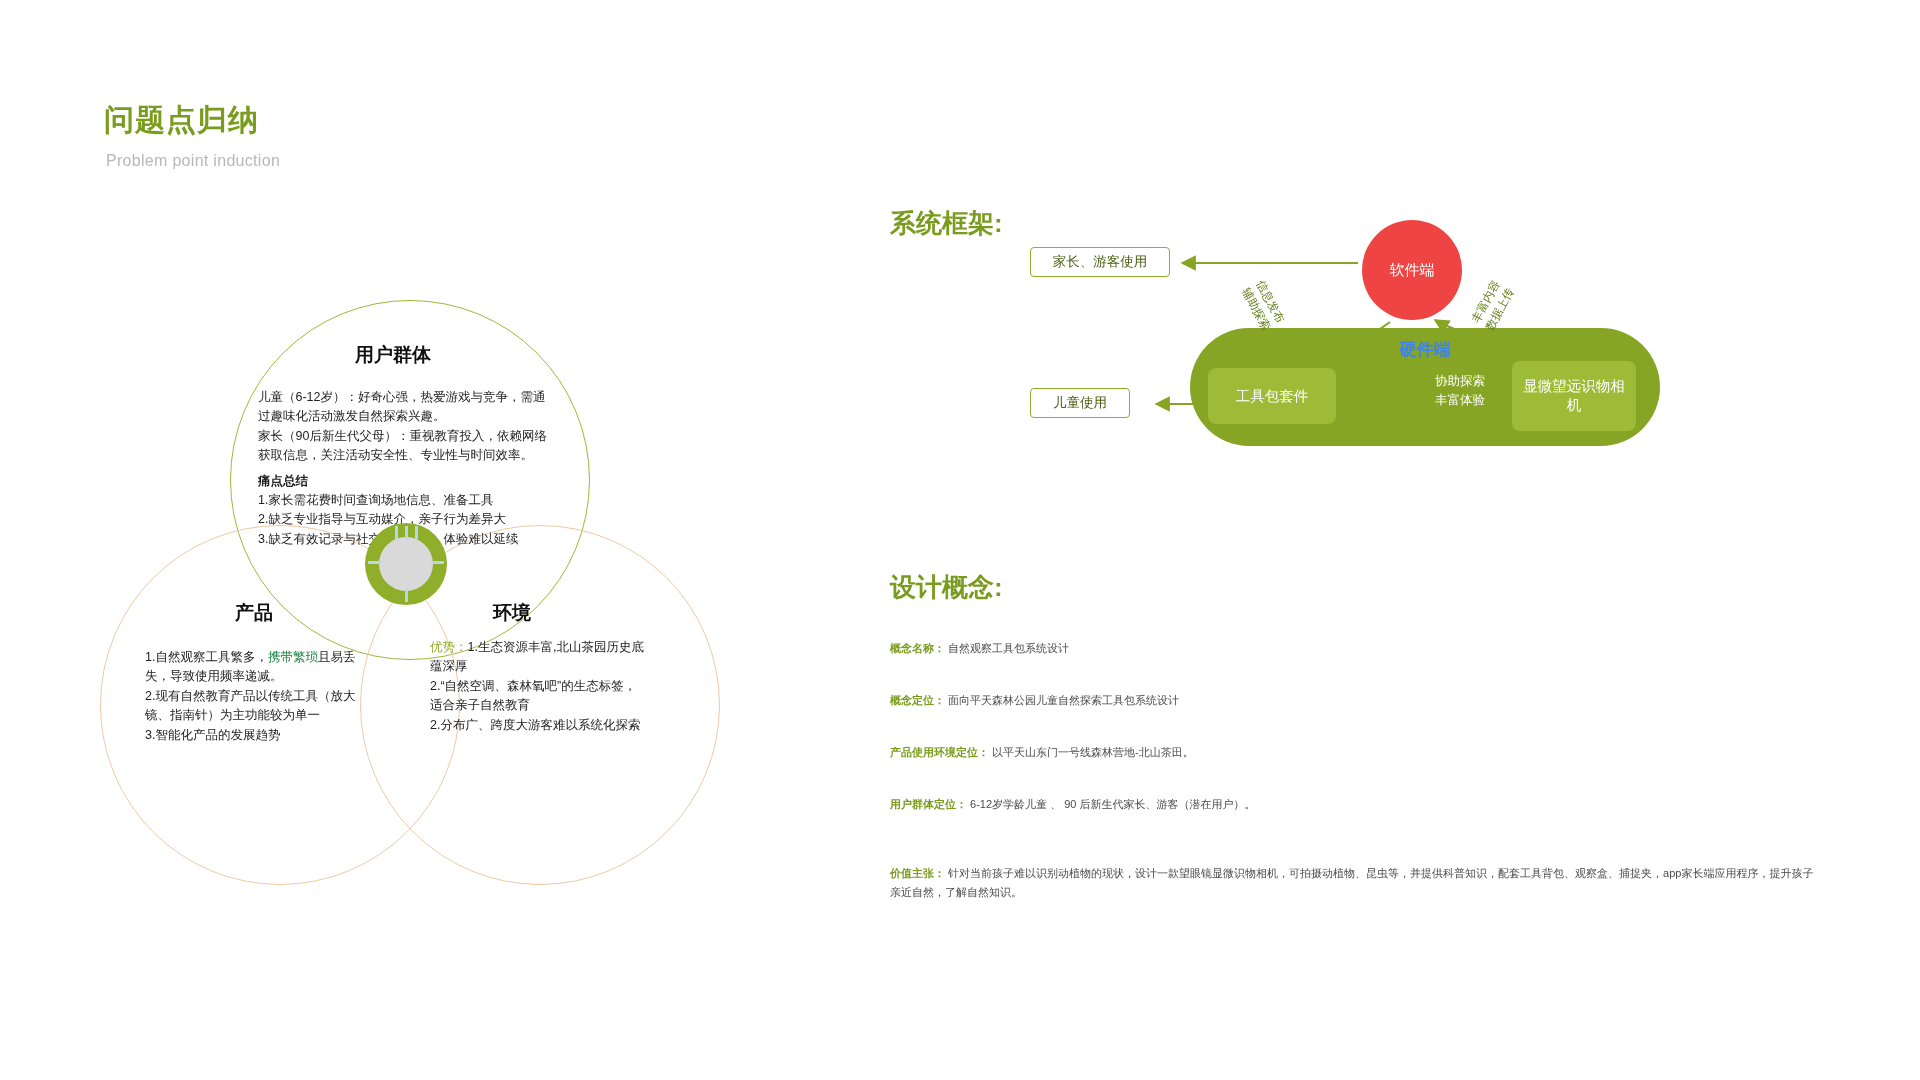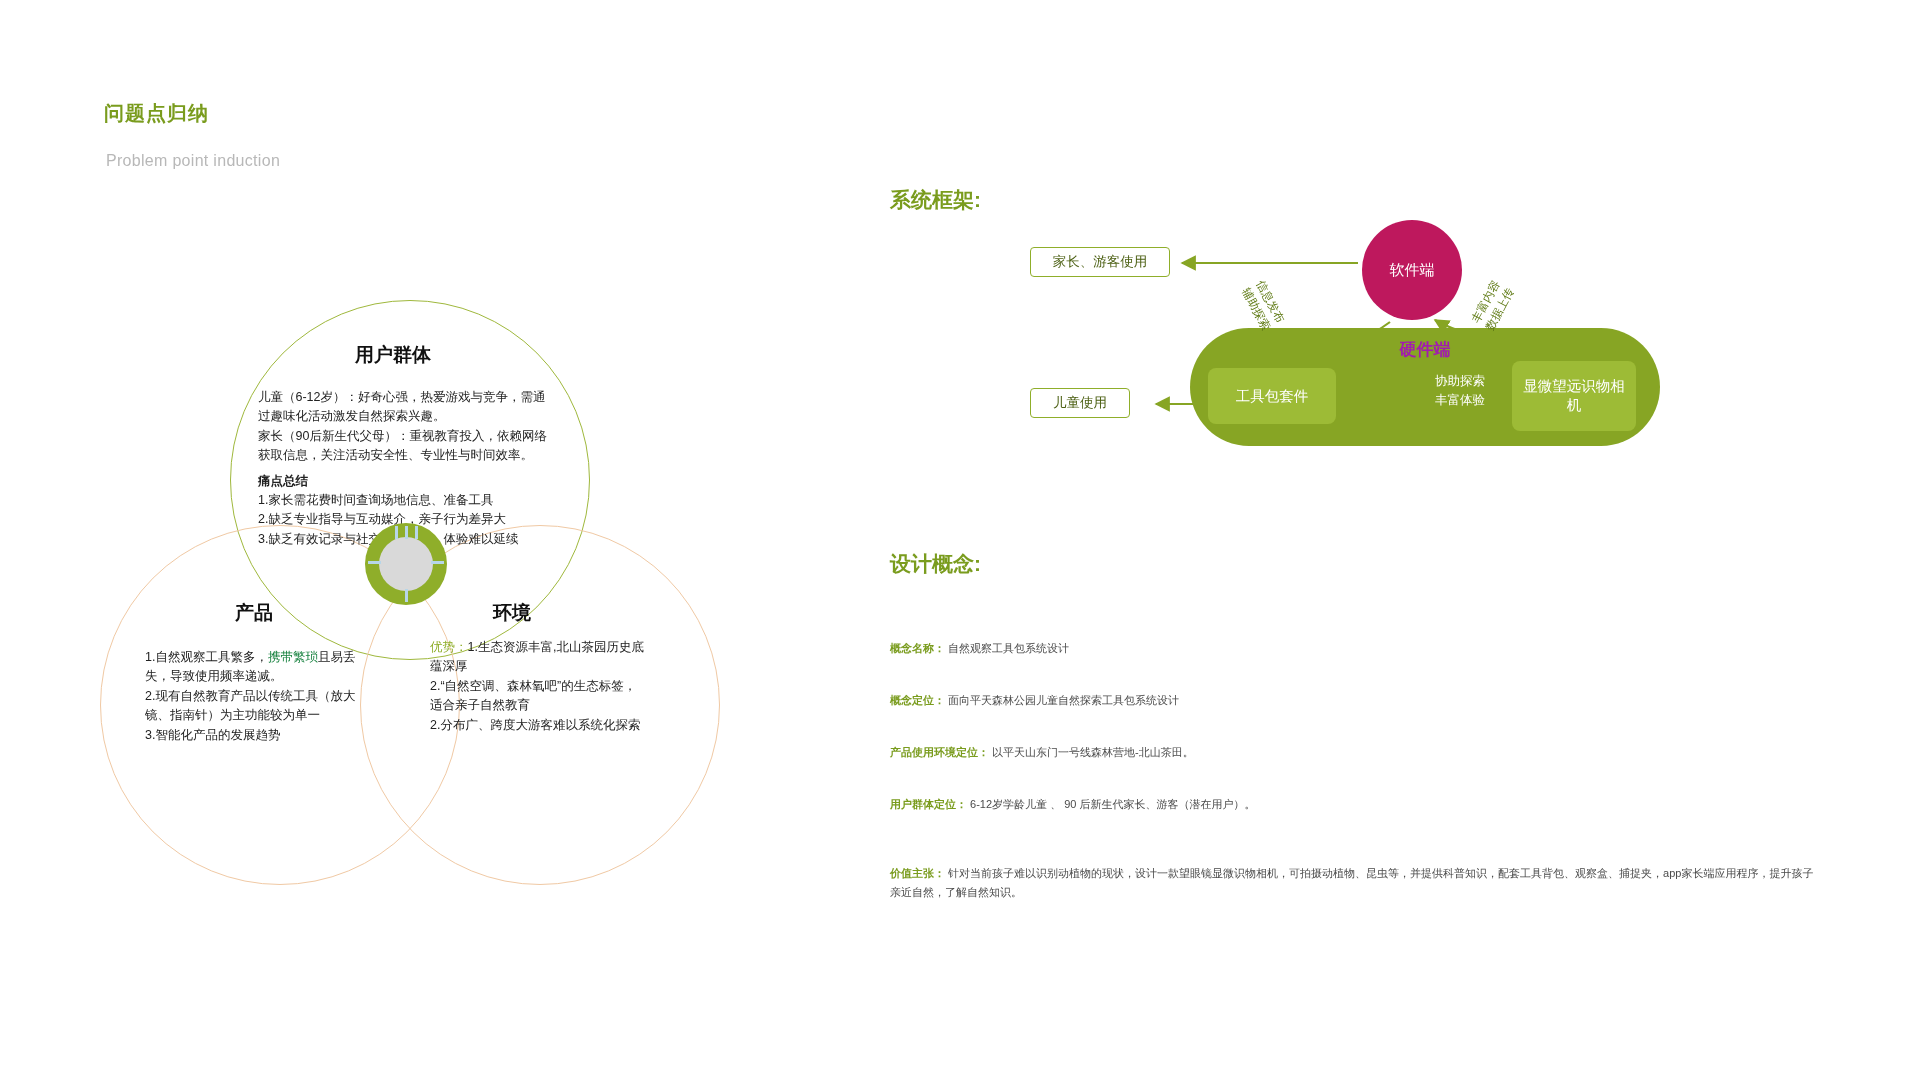--- a/index.html
+++ b/index.html
@@ -12,21 +12,21 @@
     color: #333;
     position: relative;
     overflow: hidden;
   }
 
   
   #page-title {
     position: absolute;
     left: 104px;
     top: 100px;
-    font-size: 20px;
+    font-size: 30px;
     font-weight: bold;
     color: #7a9c1e;
     letter-spacing: 1px;
   }
   #page-subtitle {
     position: absolute;
     left: 106px;
     top: 152px;
     font-size: 16px;
     color: #b8b8b8;
@@ -112,23 +112,24 @@
   
   #right-col {
     position: absolute;
     left: 890px;
     top: 0;
     width: 1000px;
     height: 1080px;
   }
   .section-title {
     position: absolute;
-    font-size: 21px;
+    font-size: 26px;
     font-weight: bold;
     color: #7a9c1e;
+    margin-top: 20px;
   }
   #sys-title { left: 0px; top: 186px; }
   #concept-title { left: 0px; top: 550px; }
 
   
   #sysgraph {
     position: absolute;
     left: 0px;
     top: 220px;
     width: 830px;
@@ -147,39 +148,39 @@
     padding: 0 10px;
   }
   #pill-parent { left: 140px; top: 27px; width: 140px; height: 30px; }
   #pill-child { left: 140px; top: 168px; width: 100px; height: 30px; }
 
   #soft-circle {
     position: absolute;
     left: 472px; top: 0px;
     width: 100px; height: 100px;
     border-radius: 50%;
-    background: #be185d;
+    background: #ef4444;
     color: #fff;
     font-size: 15px;
     display: flex; align-items: center; justify-content: center;
   }
 
   #hard-block {
     position: absolute;
     left: 300px; top: 108px;
     width: 470px; height: 118px;
     border-radius: 59px;
     background: #87a524;
   }
   #hard-label {
     position: absolute;
     left: 300px; top: 118px;
     width: 470px;
     text-align: center;
-    color: #a21caf;
+    color: #3b82f6;
     font-size: 17px;
     font-weight: bold;
   }
   .sub-node {
     position: absolute;
     background: #9dbb36;
     border-radius: 8px;
     color: #fff;
     font-size: 14.5px;
     display: flex; align-items: center; justify-content: center;

